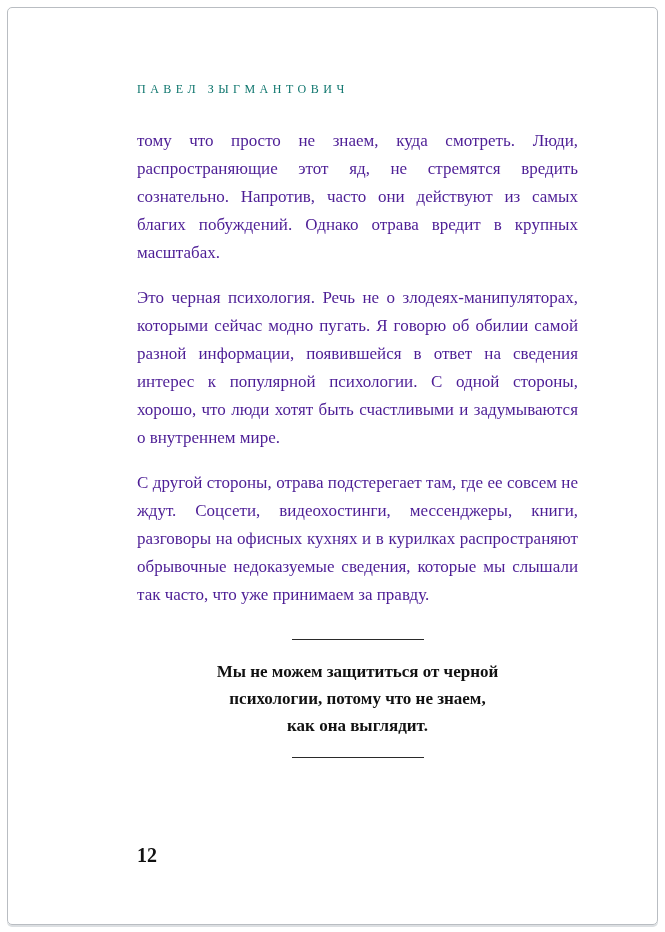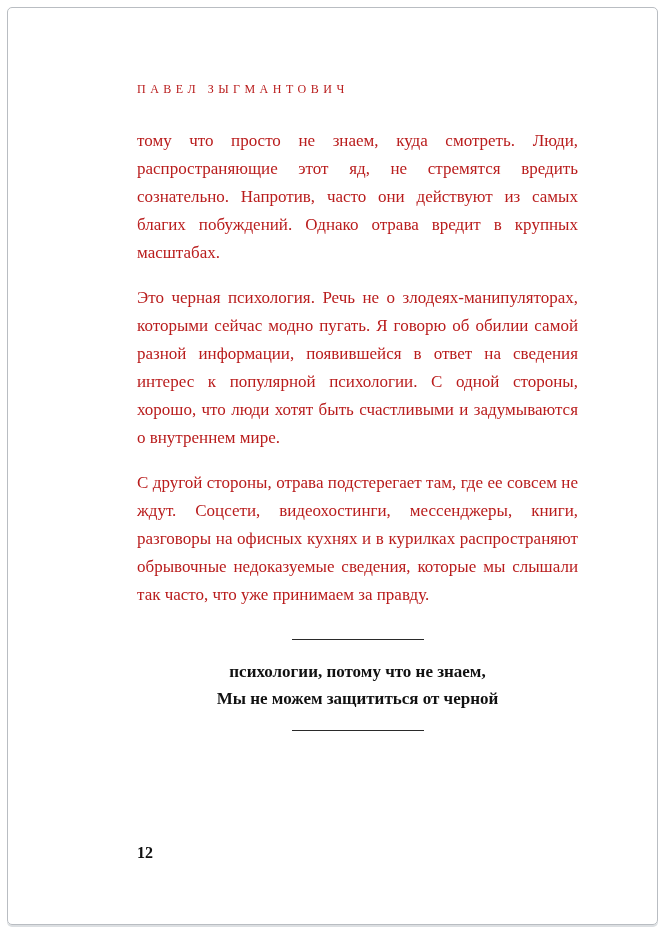--- a/index.html
+++ b/index.html
@@ -26,31 +26,31 @@
     .content {
       position: absolute;
       left: 137px;
       top: 82px;
       width: 441px;
     }
     .running-header {
       font-size: 12px;
       letter-spacing: 4.5px;
       font-weight: 400;
-      color: #b91c1c;
+      color: #0f766e;
       margin-bottom: 30px;
       text-transform: uppercase;
     }
     .body-text p {
       margin: 0 0 17px 0;
       font-size: 17px;
       line-height: 28px;
       text-align: justify;
       hyphens: auto;
-      color: #b91c1c;
+      color: #4c1d95;
     }
     .pull-quote {
       margin: 30px 0 32px 0;
       text-align: center;
     }
     .quote-rule {
       width: 132px;
       border: none;
       border-top: 1.5px solid #2a2a2a;
       margin: 0 auto;
@@ -61,42 +61,43 @@
       font-weight: 700;
       font-size: 17px;
       line-height: 27px;
       color: #111111;
     }
     .page-number {
       position: absolute;
       left: 137px;
       top: 844px;
       font-weight: 700;
-      font-size: 16px;
+      font-size: 20px;
       color: #111111;
     }
   </style>
 </head>
 <body>
 
 <div class="page-frame"></div>
 
 <div class="content">
 
   <div class="running-header">ПАВЕЛ ЗЫГМАНТОВИЧ</div>
 
   <div class="body-text">
     <p>тому что просто не знаем, куда смотреть. Люди, распространяющие этот яд, не стремятся вредить сознательно. Напротив, часто они действуют из самых благих побуждений. Однако отрава вредит в крупных масштабах.</p>
     <p>Это черная психология. Речь не о злодеях-манипуляторах, которыми сейчас модно пугать. Я говорю об обилии самой разной информации, появившейся в ответ на сведения интерес к популярной психологии. С одной стороны, хорошо, что люди хотят быть счастливыми и задумываются о внутреннем мире.</p>
     <p>С другой стороны, отрава подстерегает там, где ее совсем не ждут. Соцсети, видеохостинги, мессенджеры, книги, разговоры на офисных кухнях и в курилках распространяют обрывочные недоказуемые сведения, которые мы слышали так часто, что уже принимаем за правду.</p>
   </div>
 
   <div class="pull-quote">
     <hr class="quote-rule top">
+    <div class="quote-line">Мы не можем защититься от черной</div>
     <div class="quote-line">психологии, потому что не знаем,</div>
-    <div class="quote-line">Мы не можем защититься от черной</div>
+    <div class="quote-line">как она выглядит.</div>
     <hr class="quote-rule bottom">
   </div>
 
 
 </div>
 
 <div class="page-number">12</div>
 
 </body></html>

